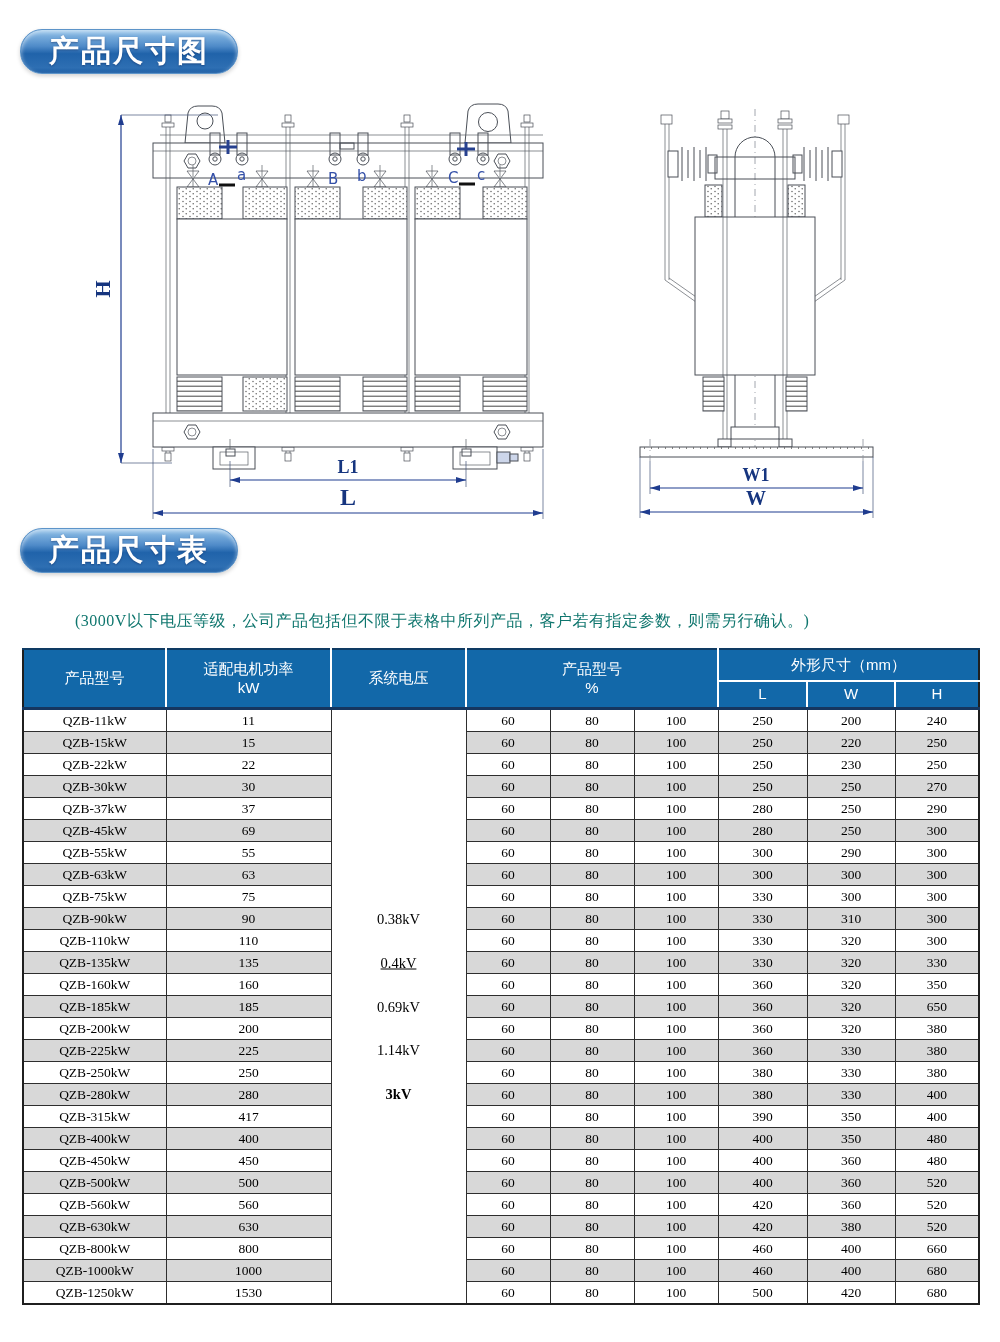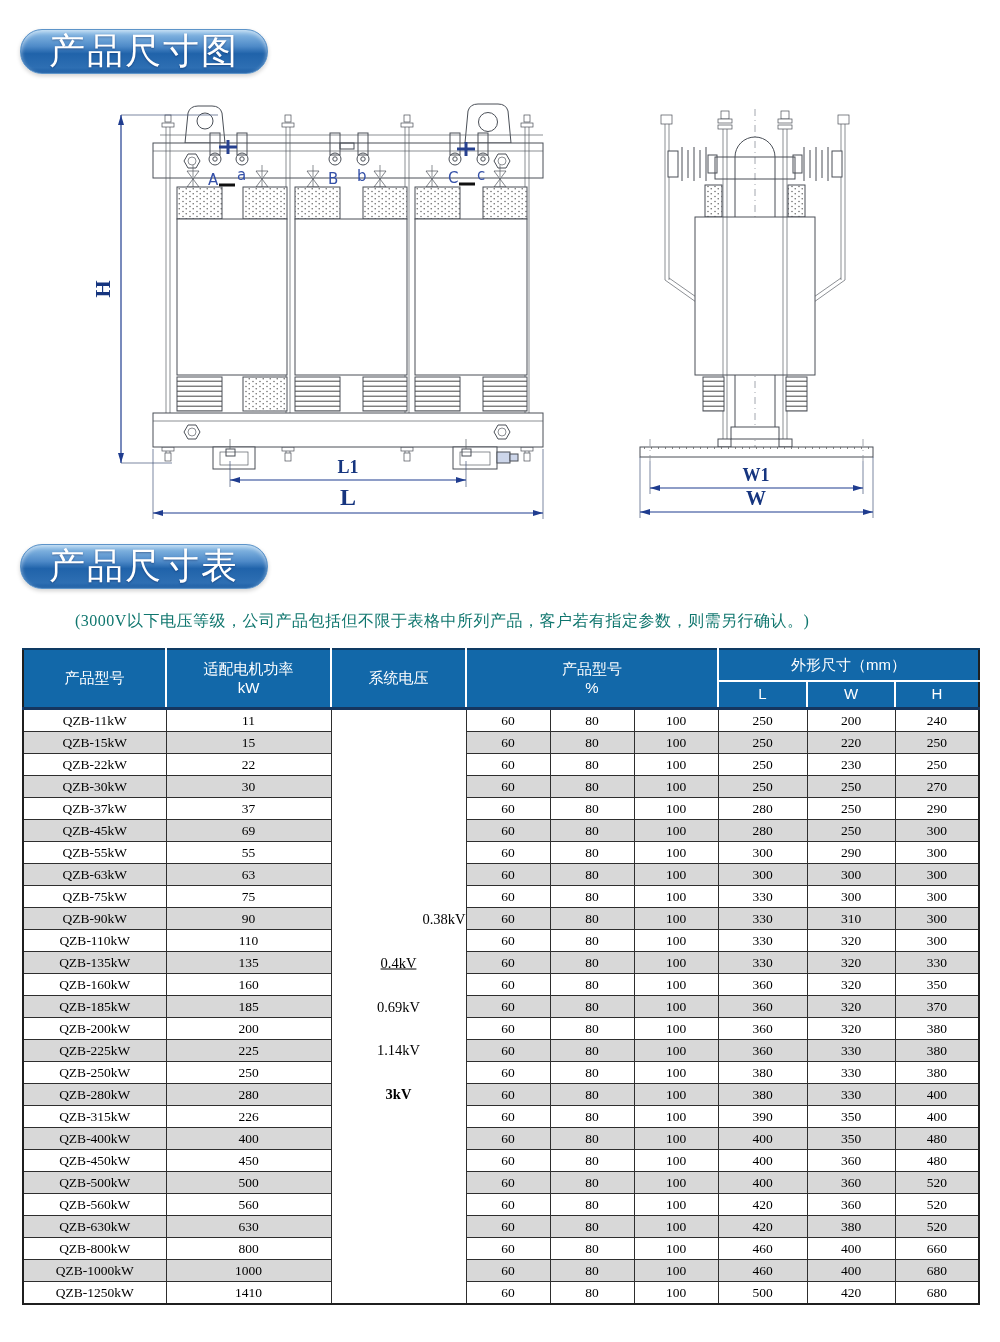--- a/index.html
+++ b/index.html
@@ -7,25 +7,25 @@
     width:1000px;height:1342px;position:relative;background:#ffffff;
     font-family:"Liberation Sans","DejaVu Sans",sans-serif;overflow:hidden;
   }
   
   .badge{
     position:absolute;left:20px;height:43px;padding:0 28px;
     border-radius:22px;display:flex;align-items:center;justify-content:center;
     background:linear-gradient(180deg,#93c2e9 0%,#4e8ac8 38%,#2063aa 55%,#2e6fb3 88%,#1c5da4 100%);
     border:1px solid #5d94c9;
     box-shadow:inset 0 2px 4px rgba(255,255,255,.55), 0 2px 4px rgba(0,0,0,.18);
-    color:#fff;font-size:36px;font-weight:normal;letter-spacing:2px;
+    color:#fff;font-size:30px;font-weight:bold;letter-spacing:2px;
     text-shadow:0 1px 2px rgba(0,20,70,.4);
   }
   #badge-diagram{top:29px;}
-  #badge-table{top:544px;}
+  #badge-table{top:528px;}
   
   .note{
     position:absolute;left:30px;top:611px;width:940px;
     font-family:"Liberation Serif","DejaVu Serif",serif;
     font-size:16px;color:#0f766e;letter-spacing:.5px;margin-left:45px;
   }
   
   .diagram-wrap{position:absolute;left:20px;top:95px;width:960px;height:450px;}
   svg .draw{stroke:#4a4f57;fill:none;stroke-width:1;}
   svg .drawthin{stroke:#5a5f66;fill:none;stroke-width:.7;}
@@ -59,21 +59,21 @@
   }
   table.spec tbody tr.odd  td{background:#ffffff;}
   table.spec tbody tr.even td{background:#d8d8d8;}
   table.spec tbody td.voltage-cell{
     background:#ffffff;position:relative;font-size:14.5px;
   }
   td.voltage-cell span{
     position:absolute;left:0;width:100%;text-align:center;
     transform:translateY(-50%);
   }
-  td.voltage-cell .v0{top:35.2%;text-align:right;} td.voltage-cell .v1{top:42.6%;text-decoration:underline;}
+  td.voltage-cell .v0{top:35.2%;} td.voltage-cell .v1{top:42.6%;text-decoration:underline;}
   td.voltage-cell .v2{top:50.0%;text-align:center;} td.voltage-cell .v3{top:57.3%;}
   td.voltage-cell .v4{top:64.7%;font-weight:bold;}
 </style>
 </head>
 <body>
 
 <div class="badge" id="badge-diagram">产品尺寸图</div>
 
 <div class="diagram-wrap">
 <svg width="960" height="450" viewBox="0 0 960 450" xmlns="http://www.w3.org/2000/svg">
@@ -506,21 +506,21 @@
         <td>350</td>
       </tr>
       <tr class="even">
         <td>QZB-185kW</td>
         <td>185</td>
         <td>60</td>
         <td>80</td>
         <td>100</td>
         <td>360</td>
         <td>320</td>
-        <td>370</td>
+        <td>650</td>
       </tr>
       <tr class="odd">
         <td>QZB-200kW</td>
         <td>200</td>
         <td>60</td>
         <td>80</td>
         <td>100</td>
         <td>360</td>
         <td>320</td>
         <td>380</td>
@@ -550,21 +550,21 @@
         <td>280</td>
         <td>60</td>
         <td>80</td>
         <td>100</td>
         <td>380</td>
         <td>330</td>
         <td>400</td>
       </tr>
       <tr class="odd">
         <td>QZB-315kW</td>
-        <td>226</td>
+        <td>417</td>
         <td>60</td>
         <td>80</td>
         <td>100</td>
         <td>390</td>
         <td>350</td>
         <td>400</td>
       </tr>
       <tr class="even">
         <td>QZB-400kW</td>
         <td>400</td>
@@ -630,21 +630,21 @@
         <td>1000</td>
         <td>60</td>
         <td>80</td>
         <td>100</td>
         <td>460</td>
         <td>400</td>
         <td>680</td>
       </tr>
       <tr class="odd">
         <td>QZB-1250kW</td>
-        <td>1410</td>
+        <td>1530</td>
         <td>60</td>
         <td>80</td>
         <td>100</td>
         <td>500</td>
         <td>420</td>
         <td>680</td>
       </tr>
     </tbody>
 </table>
 

